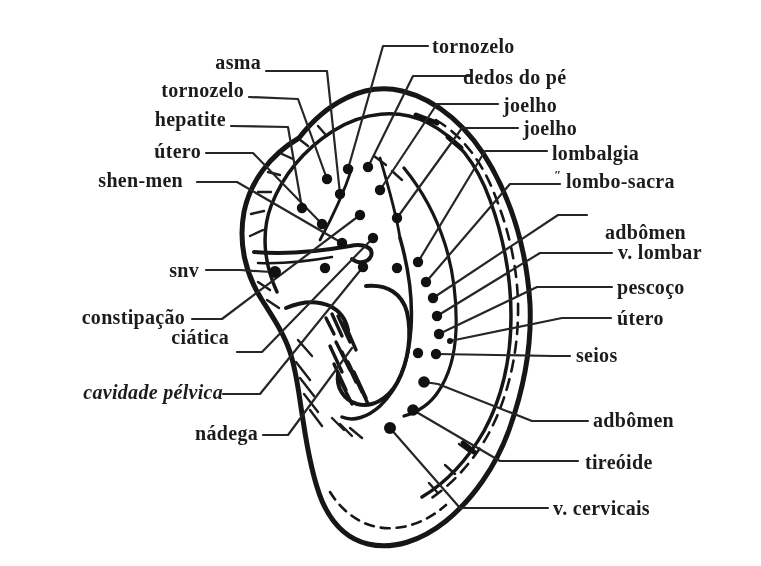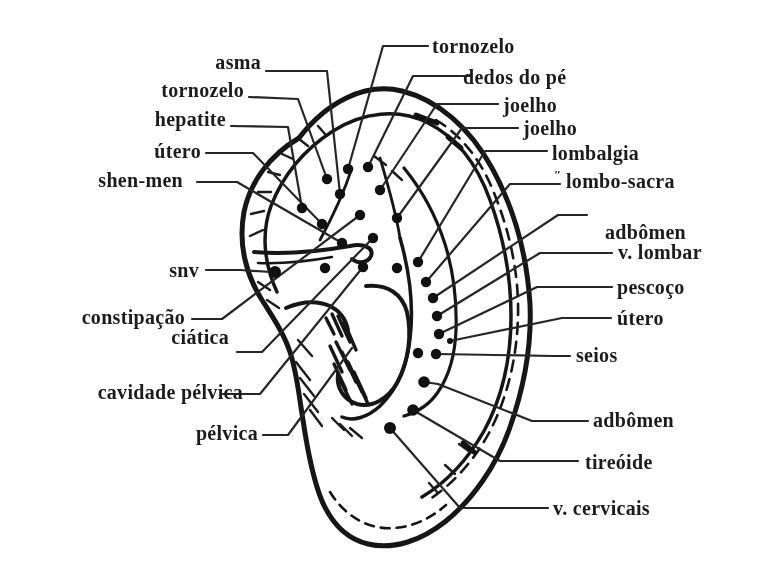--- a/index.html
+++ b/index.html
@@ -211,22 +211,22 @@
 
   <div id="labels-layer">
       <div class="pt-label left" style="right: 500px; top: 62px;">asma</div>
       <div class="pt-label left" style="right: 517px; top: 90px;">tornozelo</div>
       <div class="pt-label left" style="right: 535px; top: 119px;">hepatite</div>
       <div class="pt-label left" style="right: 560px; top: 151px;">útero</div>
       <div class="pt-label left" style="right: 578px; top: 180px;">shen-men</div>
       <div class="pt-label left" style="right: 562px; top: 270px;">snv</div>
       <div class="pt-label left" style="right: 576px; top: 317px;">constipação</div>
       <div class="pt-label left" style="right: 532px; top: 337px;">ciática</div>
-      <div class="pt-label left" style="right: 518px; top: 392px;">cavidade pélvica</div>
-      <div class="pt-label left" style="right: 503px; top: 433px;">pélvica</div>
+      <div class="pt-label left" style="right: 538px; top: 392px; font-style: italic;">cavidade pélvica</div>
+      <div class="pt-label left" style="right: 503px; top: 433px;">nádega</div>
       <div class="pt-label right" style="left: 432px; top: 46px; text-align: center;">tornozelo</div>
       <div class="pt-label right" style="left: 463px; top: 77px;">dedos do pé</div>
       <div class="pt-label right" style="left: 503px; top: 105px;">joelho</div>
       <div class="pt-label right" style="left: 523px; top: 128px;">joelho</div>
       <div class="pt-label right" style="left: 552px; top: 153px;">lombalgia</div>
       <div class="pt-label right" style="left: 566px; top: 181px;">lombo-sacra</div>
       <div class="pt-label right" style="left: 592px; top: 232px; margin-left: 13px;">adbômen</div>
       <div class="pt-label right" style="left: 618px; top: 252px;">v. lombar</div>
       <div class="pt-label right" style="left: 617px; top: 287px;">pescoço</div>
       <div class="pt-label right" style="left: 617px; top: 318px;">útero</div>

